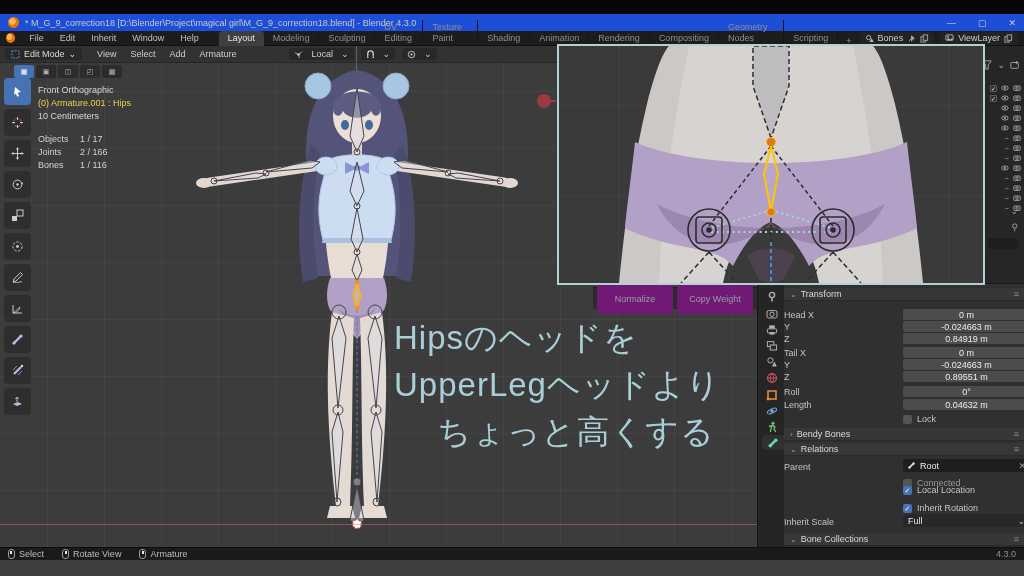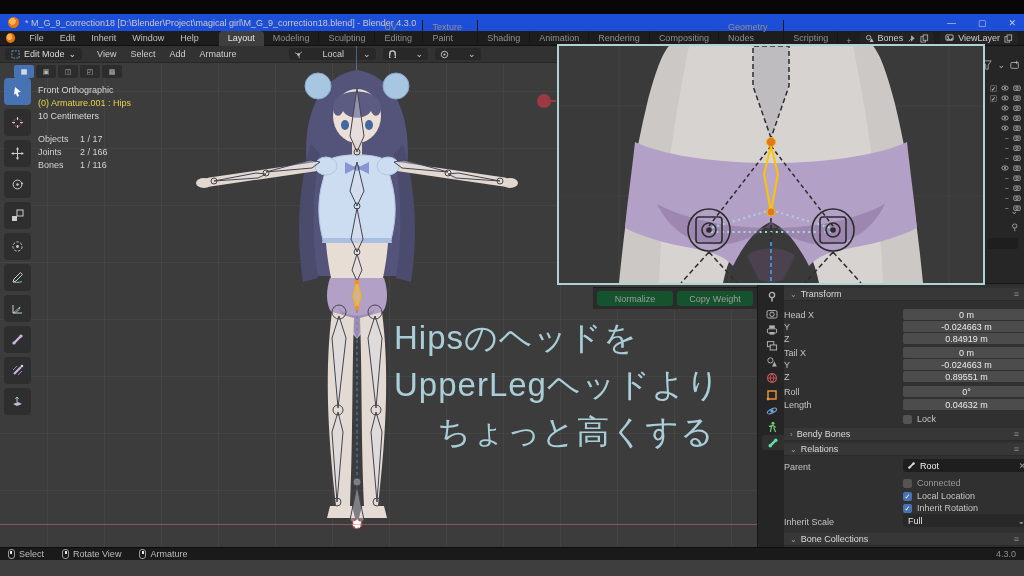--- a/index.html
+++ b/index.html
@@ -24,41 +24,41 @@
   .widget{display:flex;align-items:center;gap:4px;background:#232323;border-radius:3px;padding:1px 5px;height:13px}
   .mini-ico{width:9px;height:9px;display:inline-block}
   
   .viewport{left:0;top:46px;width:757px;height:501px;background:#3c3c3c;overflow:hidden;
      background-image:linear-gradient(rgba(255,255,255,.04) 1px,transparent 1px),linear-gradient(90deg,rgba(255,255,255,.04) 1px,transparent 1px);
      background-size:57px 57px;background-position:-10px -12px}
   .vp-header{position:absolute;left:0;top:0;width:757px;height:17px;background:#323232;display:flex;align-items:center;padding:0 5px;border-bottom:1px solid #262626}
   .mode-btn{display:flex;align-items:center;gap:4px;background:#282828;border-radius:3px;padding:1px 6px;margin-right:8px;color:#dcdcdc}
   .vp-menu{padding:0 7px;color:#cfcfcf}
   .vp-right{display:flex;align-items:center;gap:7px;margin-left:46px;color:#cfcfcf}
-  .pill{display:flex;align-items:center;gap:19px;background:#282828;border-radius:3px;padding:1px 5px}
+  .pill{display:flex;align-items:center;gap:8px;background:#282828;border-radius:3px;padding:1px 5px}
   .selmodes{position:absolute;left:14px;top:19px;display:flex;gap:2px}
   .selmode{width:20px;height:13px;background:#2c2c2c;border-radius:2px;display:flex;align-items:center;justify-content:center;color:#b9b9b9;font-size:7px}
   .selmode.active{background:#4772b3;color:#fff}
   .tools{position:absolute;left:4px;top:32px;display:flex;flex-direction:column;gap:4px}
   .tool{width:27px;height:27px;background:#2e2e2e;border-radius:4px;display:flex;align-items:center;justify-content:center;font-size:12px;color:#cdcdcd}
   .tool.active{background:#4772b3;color:#fff}
   .tool.purple{color:#cbb3e6}
   .vp-info{position:absolute;left:38px;top:38px;line-height:13px;color:#d8d8d8}
   .vp-info .active-line{color:#e7d54b}
   .vp-stats{margin-top:10px;color:#d2d2d2}
   .vp-stats div{display:flex}
   .vp-stats .sl{width:42px}
   .jp-overlay{position:absolute;left:394px;top:268px;width:364px;color:#a9ced8;font-size:33px;line-height:47px;letter-spacing:1px}
   .jp-overlay .l3{text-align:center}
   .floor-line{position:absolute;left:0;top:478px;width:757px;height:1px;background:rgba(214,110,120,.5)}
   .center-axis{position:absolute;left:356px;top:0;width:1px;height:64px;background:rgba(110,150,195,.55)}
   .red-dot{position:absolute;left:537px;top:48px;width:14px;height:14px;border-radius:50%;background:#9c3a42}
   .red-dot i{position:absolute;left:12px;top:6px;width:7px;height:2px;background:#9c3a42}
   .float-bar{position:absolute;left:593px;top:241px;width:164px;height:22px;background:#2b2b2b;display:flex;align-items:center;gap:4px;padding:0 4px;border-top:1px solid #1c1c1c}
-  .float-btn{flex:1;height:15px;background:#14532d;border-radius:3px;color:#9d9d9d;display:flex;align-items:center;justify-content:center}
+  .float-btn{flex:1;height:31px;background:#701a75;border-radius:3px;color:#9d9d9d;display:flex;align-items:center;justify-content:center}
   
   .outliner{left:757px;top:46px;width:267px;height:237px;background:#262626;border-left:1px solid #171717}
   .outl-header{position:absolute;right:4px;top:14px;display:flex;align-items:center;gap:5px;color:#b5b5b5}
   .outl-rows{position:absolute;right:3px;top:38px;display:flex;flex-direction:column;gap:2px}
   .outl-row{display:flex;align-items:center;justify-content:flex-end;gap:4px;height:8px}
   .ochk{width:7px;height:7px;background:#2f2f2f;border:1px solid #5a5a5a;border-radius:1px;color:#e5e5e5;font-size:6px;line-height:6px;text-align:center}
   .outl-extra{position:absolute;right:6px;top:160px;display:flex;flex-direction:column;align-items:flex-end;gap:6px;color:#a5a5a5}
   .outl-field{width:30px;height:11px;background:#1e1e1e;border-radius:2px}
   
   .inset{left:557px;top:44px;width:428px;height:241px;border:2px solid #aed3d4;background:#3a3a3a;z-index:6;overflow:hidden}
@@ -693,21 +693,21 @@
             <circle cx="8.8" cy="3.2" r="1.6" fill="#d8d8d8"></circle>
           </svg>
         <span style="color:#f0f0f0">Root</span>
         <span class="xbtn">✕</span>
       </span>
     </div>
     <div class="prow" style="top:193px;left:119px">
         <span class="cb"></span>
         <span style="color:#9a9a9a">Connected</span>
       </div>
-    <div class="prow" style="top:206px;left:119px">
+    <div class="prow" style="top:200px;left:119px">
         <span class="cb on">
           <span>✓</span>
         </span>
         <span>Local Location</span>
       </div>
     <div class="prow" style="top:218px;left:119px">
         <span class="cb on">
           <span>✓</span>
         </span>
         <span>Inherit Rotation</span>

